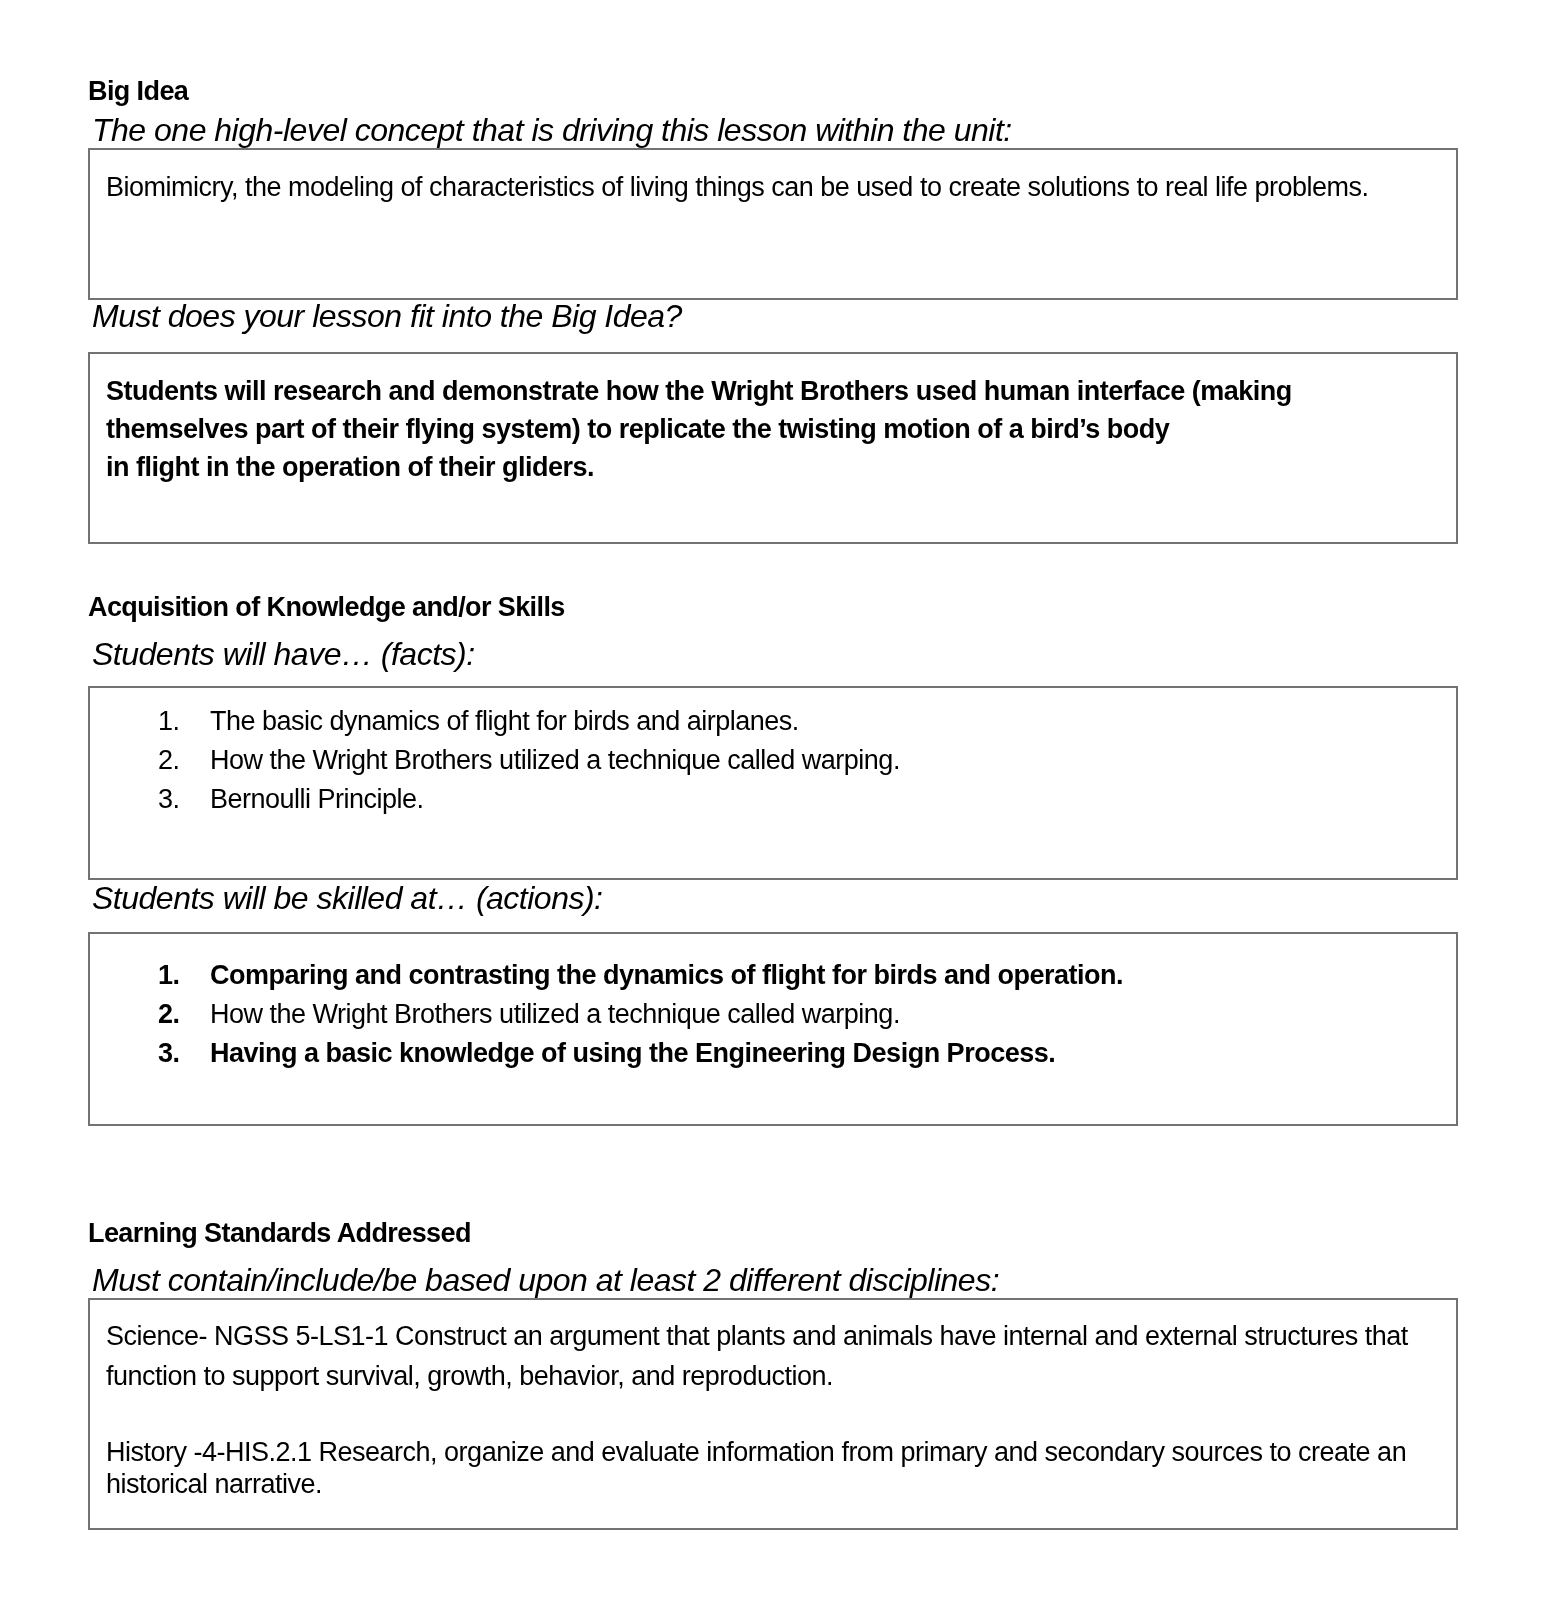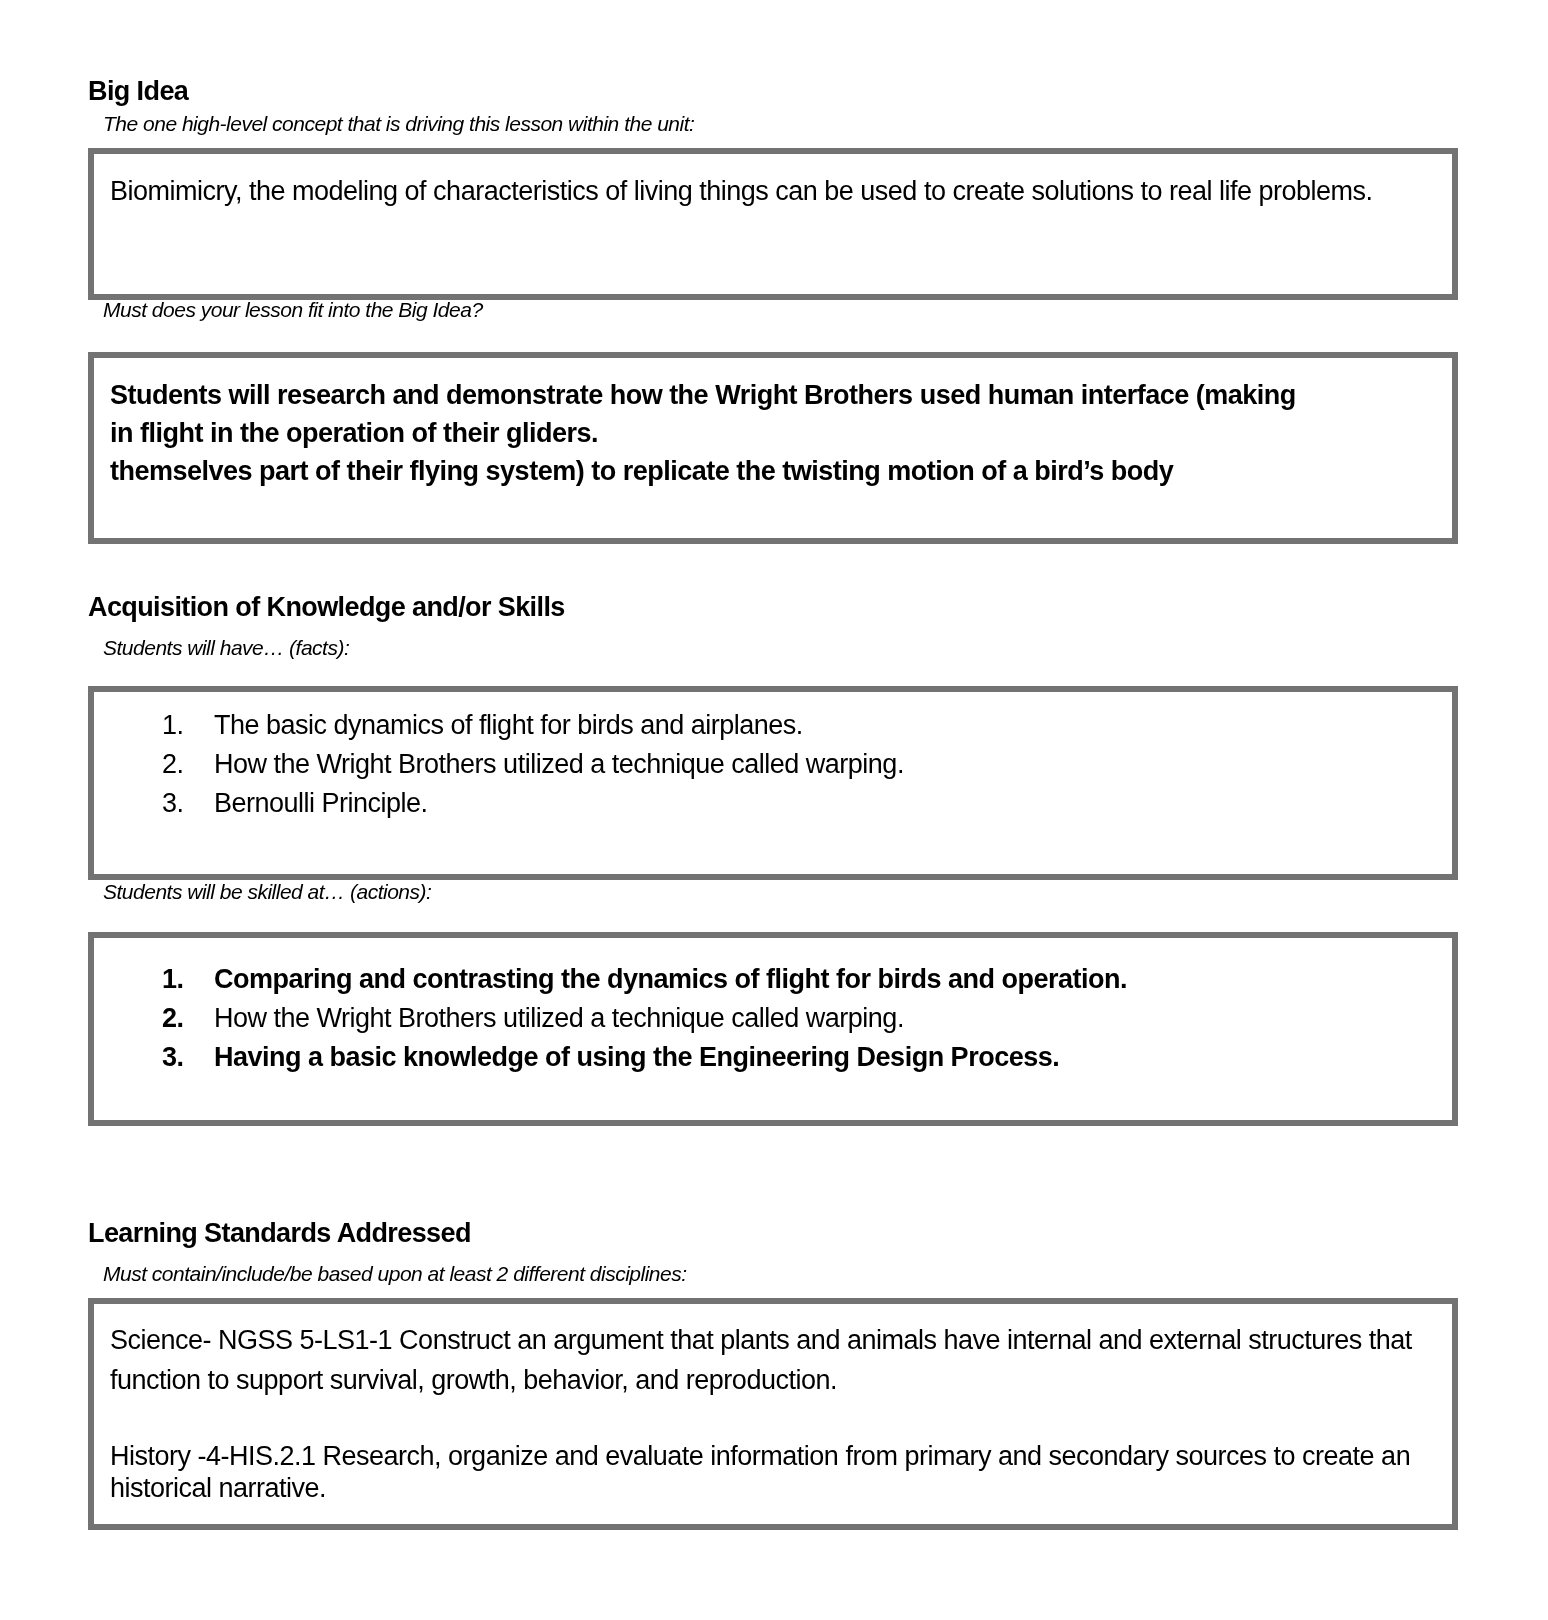--- a/index.html
+++ b/index.html
@@ -6,26 +6,26 @@
     body {
       width: 1548px; height: 1620px; position: relative; overflow: hidden;
       font-family: "Liberation Sans", sans-serif; color: #000;
     }
     .page { position: absolute; left: 88px; top: 0; width: 1376px; }
     .heading {
       position: absolute; left: 0; font-weight: bold; font-size: 27px;
       letter-spacing: -0.6px; white-space: nowrap;
     }
     .sub {
-      position: absolute; left: 15px; font-style: italic; font-size: 21px;
+      position: absolute; left: 4px; font-style: italic; font-size: 32px;
       letter-spacing: -0.5px; white-space: nowrap;
     }
     .box {
       position: absolute; left: 0; width: 1370px; box-sizing: border-box;
-      border: 6px solid #737373; background: #fff;
+      border: 2px solid #737373; background: #fff;
     }
     .box-text {
       position: absolute; left: 16px; right: 16px;
       font-size: 27px; line-height: 38px; letter-spacing: -0.5px;
     }
     .bold { font-weight: bold; }
     .list { position: absolute; left: 68px; right: 20px; }
     .li {
       display: flex; font-size: 27px; height: 39px; line-height: 39px;
       letter-spacing: -0.5px; white-space: nowrap;
@@ -42,22 +42,22 @@
   <div class="heading" style="top:76px">Big Idea</div>
   <div class="sub" style="top:112px">The one high-level concept that is driving this lesson within the unit:</div>
   <div class="box" style="top:148px; height:152px">
     <div class="box-text" style="top:18px">Biomimicry, the modeling of characteristics of living things can be used to create solutions to real life problems.</div>
   </div>
 
   <div class="sub" style="top:298px">Must does your lesson fit into the Big Idea?</div>
   <div class="box" style="top:352px; height:192px">
     <div class="box-text bold" style="top:18px; white-space:nowrap">
       <div>Students will research and demonstrate how the Wright Brothers used human interface (making</div>
+      <div>themselves part of their flying system) to replicate the twisting motion of a bird’s body</div>
       <div>in flight in the operation of their gliders.</div>
-      <div>themselves part of their flying system) to replicate the twisting motion of a bird’s body</div>
     </div>
   </div>
 
   <div class="heading" style="top:592px">Acquisition of Knowledge and/or Skills</div>
   <div class="sub" style="top:636px">Students will have… (facts):</div>
   <div class="box" style="top:686px; height:194px">
     <div class="list" style="top:14px">
       <div class="li">
         <span class="num">1.</span>
         <span class="txt">The basic dynamics of flight for birds and airplanes.</span>

